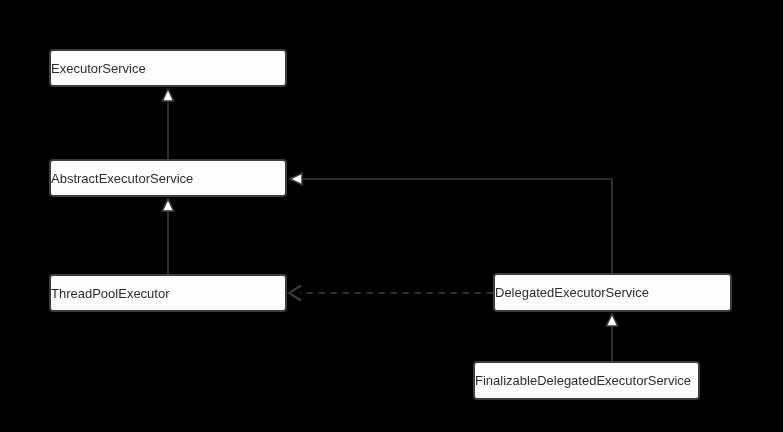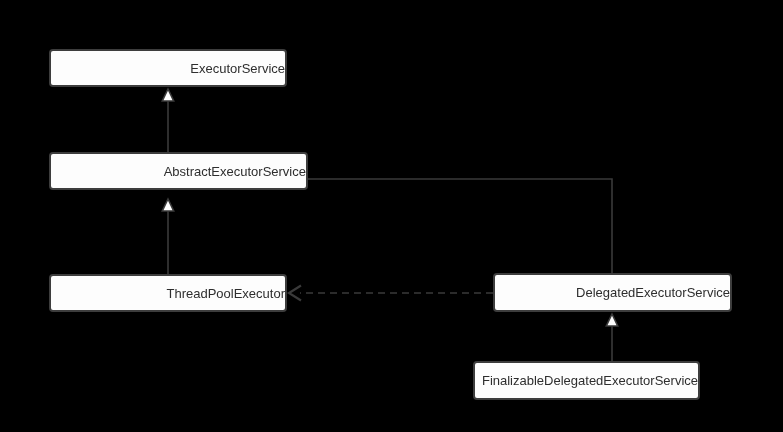--- a/index.html
+++ b/index.html
@@ -23,27 +23,27 @@
     height: 432px;
   }
   .class-node {
     position: absolute;
     box-sizing: border-box;
     background: #fdfdfd;
     border: 2px solid #3d3d3d;
     border-radius: 4px;
     display: flex;
     align-items: center;
-    justify-content: flex-end;
+    justify-content: flex-start;
     font-size: 13px;
     color: #2e2e2e;
     white-space: nowrap;
   }
   #node-executor-service                       { left: 49px;  top: 49px;  width: 238px; height: 38px; }
-  #node-abstract-executor-service              { left: 49px;  top: 152px; width: 259px; height: 38px; }
+  #node-abstract-executor-service              { left: 49px;  top: 159px; width: 238px; height: 38px; }
   #node-thread-pool-executor                   { left: 49px;  top: 274px; width: 238px; height: 38px; }
   #node-delegated-executor-service             { left: 493px; top: 273px; width: 239px; height: 39px; }
   #node-finalizable-delegated-executor-service { left: 473px; top: 361px; width: 227px; height: 39px; }
 </style>
 </head>
 <body>
 
 <div id="canvas">
 
   <svg id="edges" viewBox="0 0 783 432" xmlns="http://www.w3.org/2000/svg">

